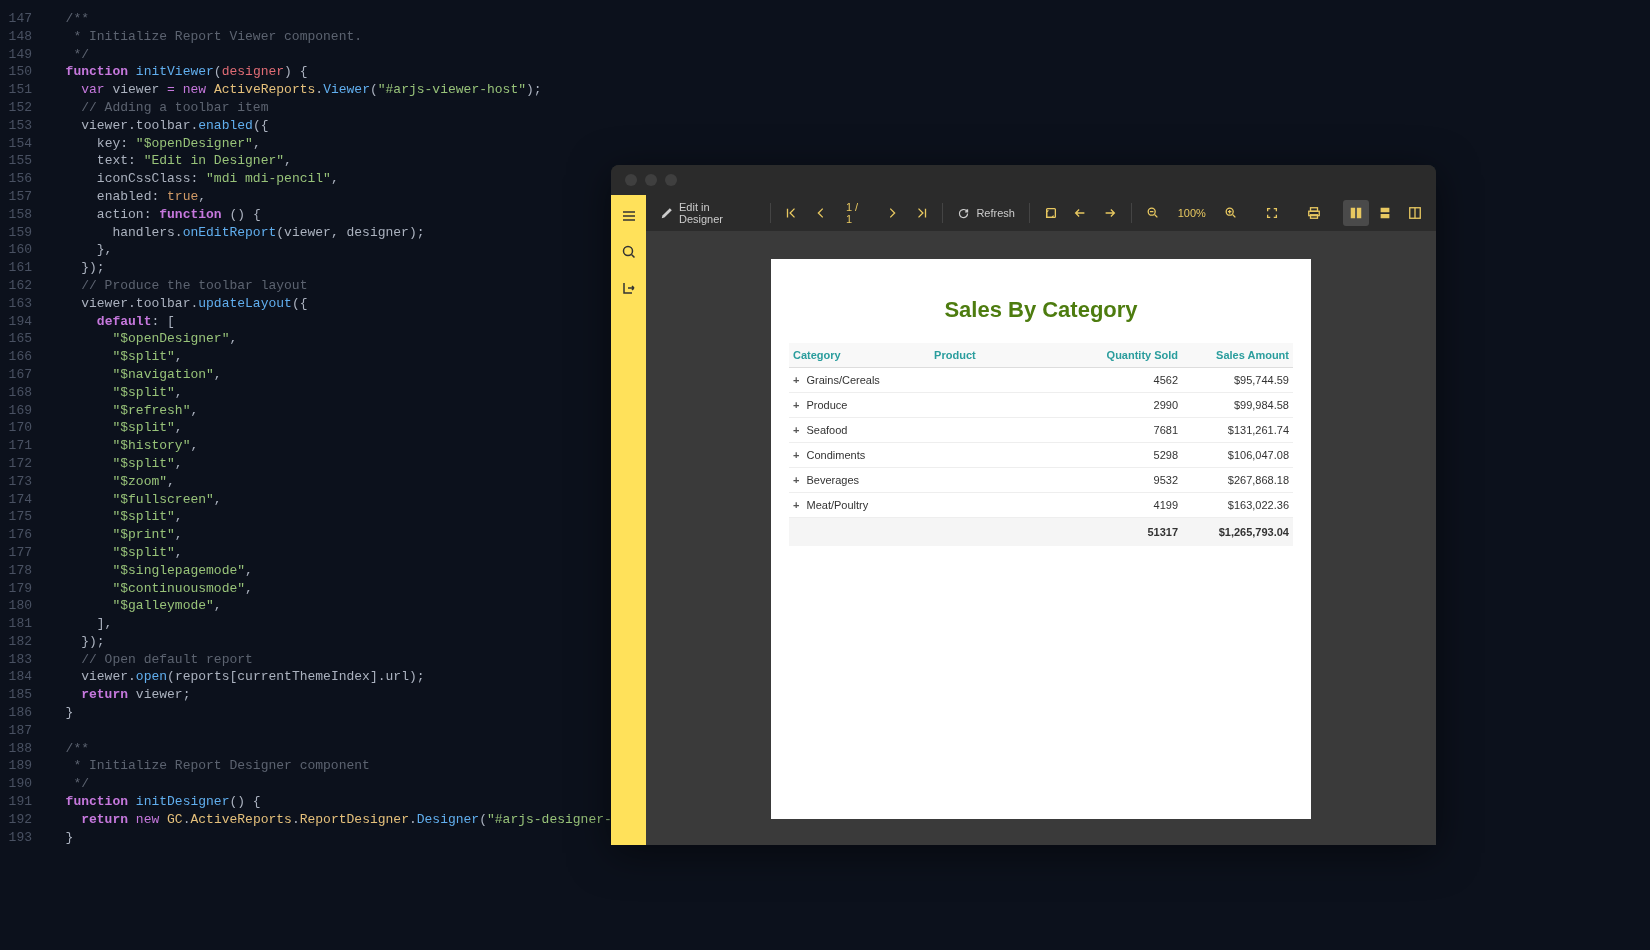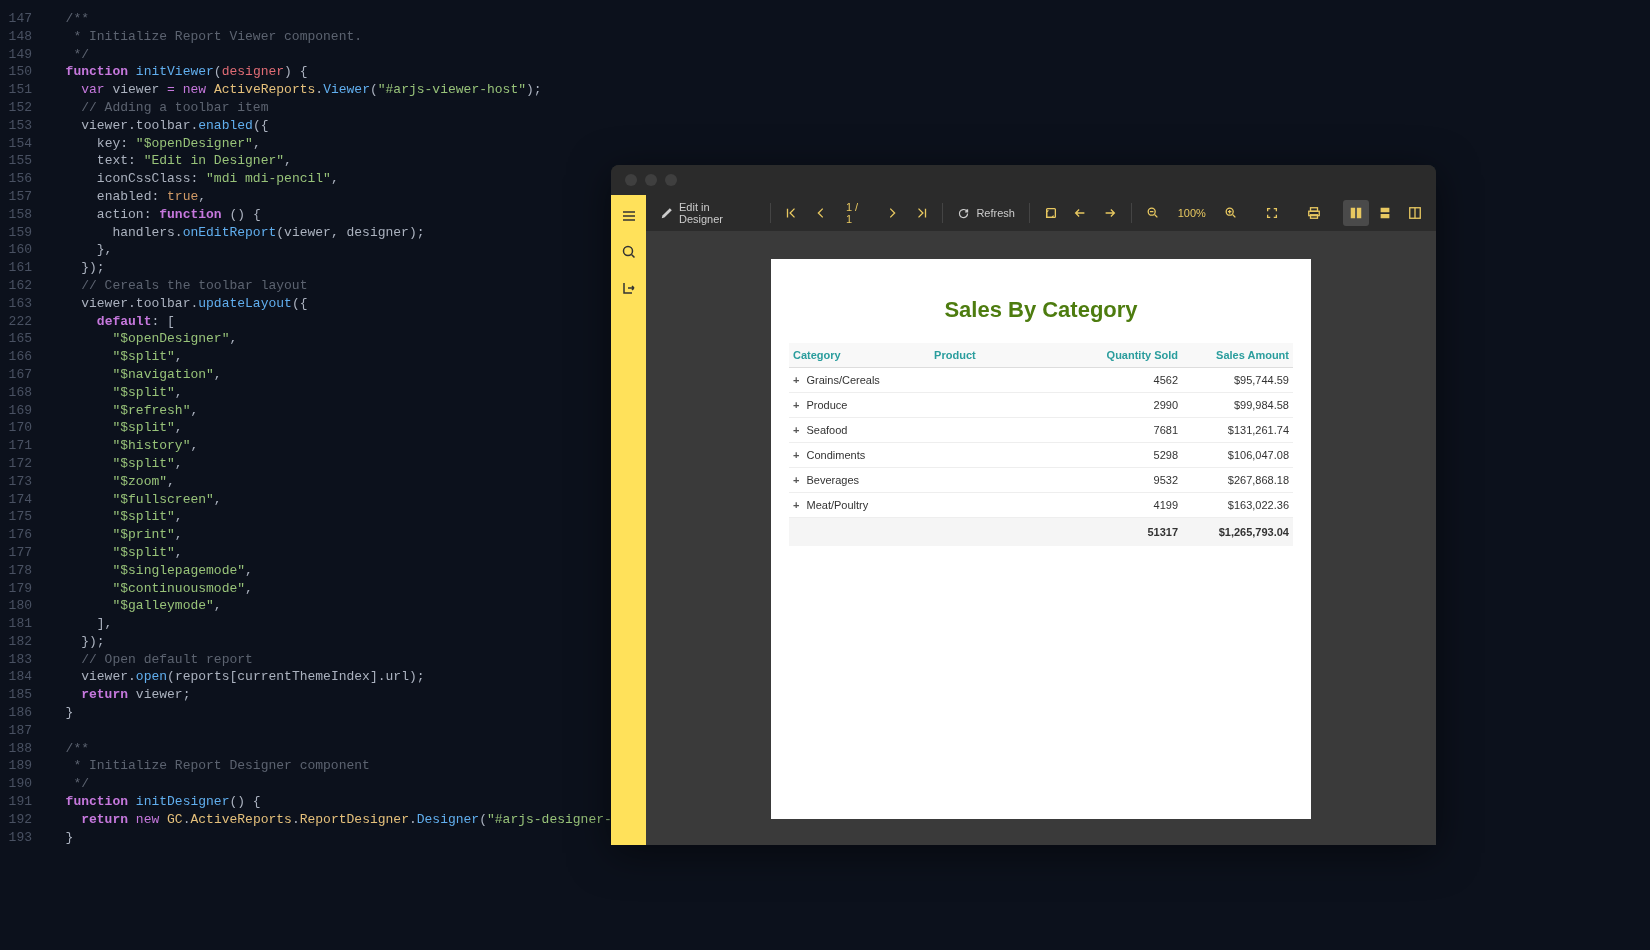--- a/index.html
+++ b/index.html
@@ -215,23 +215,23 @@
     <div class="line"><span class="lineno">152</span><span class="code">  <span class="tok-punc">  </span><span class="tok-comment">// Adding a toolbar item</span></span></div>
     <div class="line"><span class="lineno">153</span><span class="code">  <span class="tok-punc">  </span><span class="tok-prop">viewer</span><span class="tok-punc">.</span><span class="tok-prop">toolbar</span><span class="tok-punc">.</span><span class="tok-method">enabled</span><span class="tok-punc">({</span></span></div>
     <div class="line"><span class="lineno">154</span><span class="code">  <span class="tok-punc">    </span><span class="tok-prop">key</span><span class="tok-punc">: </span><span class="tok-string">"$openDesigner"</span><span class="tok-punc">,</span></span></div>
     <div class="line"><span class="lineno">155</span><span class="code">  <span class="tok-punc">    </span><span class="tok-prop">text</span><span class="tok-punc">: </span><span class="tok-string">"Edit in Designer"</span><span class="tok-punc">,</span></span></div>
     <div class="line"><span class="lineno">156</span><span class="code">  <span class="tok-punc">    </span><span class="tok-prop">iconCssClass</span><span class="tok-punc">: </span><span class="tok-string">"mdi mdi-pencil"</span><span class="tok-punc">,</span></span></div>
     <div class="line"><span class="lineno">157</span><span class="code">  <span class="tok-punc">    </span><span class="tok-prop">enabled</span><span class="tok-punc">: </span><span class="tok-bool">true</span><span class="tok-punc">,</span></span></div>
     <div class="line"><span class="lineno">158</span><span class="code">  <span class="tok-punc">    </span><span class="tok-prop">action</span><span class="tok-punc">: </span><span class="tok-keyword">function</span><span class="tok-punc"> () {</span></span></div>
     <div class="line"><span class="lineno">159</span><span class="code">  <span class="tok-punc">      </span><span class="tok-prop">handlers</span><span class="tok-punc">.</span><span class="tok-method">onEditReport</span><span class="tok-punc">(</span><span class="tok-prop">viewer</span><span class="tok-punc">, </span><span class="tok-prop">designer</span><span class="tok-punc">);</span></span></div>
     <div class="line"><span class="lineno">160</span><span class="code">  <span class="tok-punc">    },</span></span></div>
     <div class="line"><span class="lineno">161</span><span class="code">  <span class="tok-punc">  });</span></span></div>
-    <div class="line"><span class="lineno">162</span><span class="code">  <span class="tok-punc">  </span><span class="tok-comment">// Cereals the toolbar layout</span></span></div>
+    <div class="line"><span class="lineno">162</span><span class="code">  <span class="tok-punc">  </span><span class="tok-comment">// Produce the toolbar layout</span></span></div>
     <div class="line"><span class="lineno">163</span><span class="code">  <span class="tok-punc">  </span><span class="tok-prop">viewer</span><span class="tok-punc">.</span><span class="tok-prop">toolbar</span><span class="tok-punc">.</span><span class="tok-method">updateLayout</span><span class="tok-punc">({</span></span></div>
-    <div class="line"><span class="lineno">222</span><span class="code">  <span class="tok-punc">    </span><span class="tok-keyword">default</span><span class="tok-punc">: [</span></span></div>
+    <div class="line"><span class="lineno">194</span><span class="code">  <span class="tok-punc">    </span><span class="tok-keyword">default</span><span class="tok-punc">: [</span></span></div>
     <div class="line"><span class="lineno">165</span><span class="code">  <span class="tok-punc">      </span><span class="tok-string">"$openDesigner"</span><span class="tok-punc">,</span></span></div>
     <div class="line"><span class="lineno">166</span><span class="code">  <span class="tok-punc">      </span><span class="tok-string">"$split"</span><span class="tok-punc">,</span></span></div>
     <div class="line"><span class="lineno">167</span><span class="code">  <span class="tok-punc">      </span><span class="tok-string">"$navigation"</span><span class="tok-punc">,</span></span></div>
     <div class="line"><span class="lineno">168</span><span class="code">  <span class="tok-punc">      </span><span class="tok-string">"$split"</span><span class="tok-punc">,</span></span></div>
     <div class="line"><span class="lineno">169</span><span class="code">  <span class="tok-punc">      </span><span class="tok-string">"$refresh"</span><span class="tok-punc">,</span></span></div>
     <div class="line"><span class="lineno">170</span><span class="code">  <span class="tok-punc">      </span><span class="tok-string">"$split"</span><span class="tok-punc">,</span></span></div>
     <div class="line"><span class="lineno">171</span><span class="code">  <span class="tok-punc">      </span><span class="tok-string">"$history"</span><span class="tok-punc">,</span></span></div>
     <div class="line"><span class="lineno">172</span><span class="code">  <span class="tok-punc">      </span><span class="tok-string">"$split"</span><span class="tok-punc">,</span></span></div>
     <div class="line"><span class="lineno">173</span><span class="code">  <span class="tok-punc">      </span><span class="tok-string">"$zoom"</span><span class="tok-punc">,</span></span></div>
     <div class="line"><span class="lineno">174</span><span class="code">  <span class="tok-punc">      </span><span class="tok-string">"$fullscreen"</span><span class="tok-punc">,</span></span></div>

